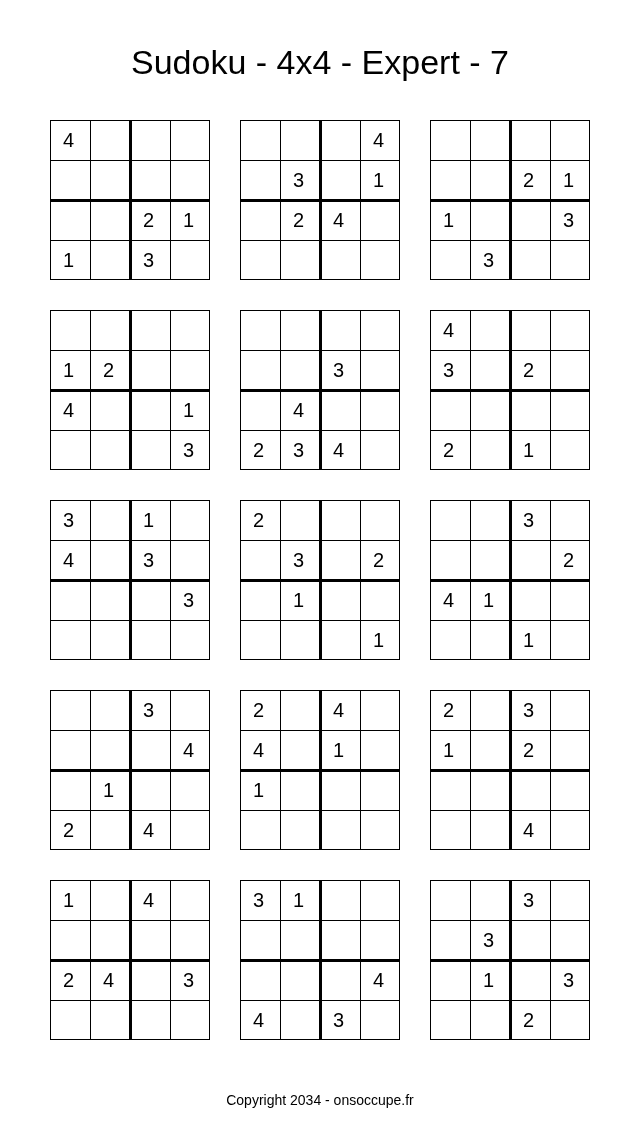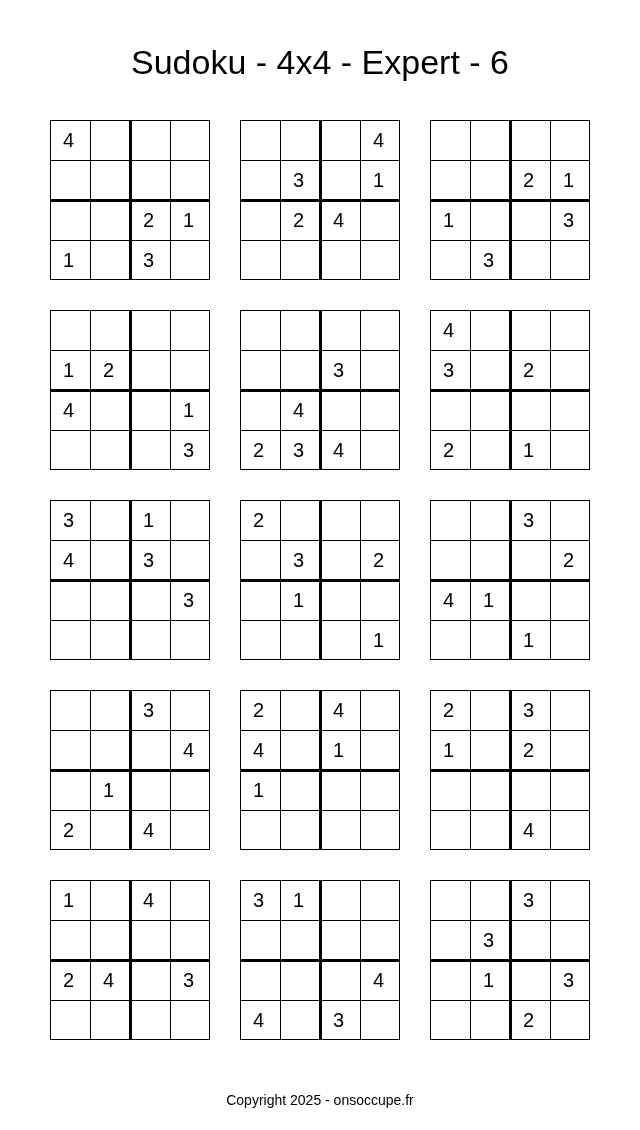--- a/index.html
+++ b/index.html
@@ -9,21 +9,21 @@
     .cell { position: absolute; width: 40px; height: 40px; box-sizing: border-box; font-size: 20px; line-height: 40px; padding-left: 13px; }
     .vline { position: absolute; top: 0; width: 1px; height: 158px; background: #000; }
     .hline { position: absolute; left: 0; height: 1px; width: 158px; background: #000; }
     .vline.thick { width: 3px; margin-left: -1px; }
     .hline.thick { height: 3px; margin-top: -1px; }
     .footer { position: absolute; top: 1091px; left: 0; width: 640px; text-align: center; font-size: 14px; line-height: 18px; }
   </style>
 </head>
 <body>
 
-<div class="title">Sudoku - 4x4 - Expert - 6</div>
+<div class="title">Sudoku - 4x4 - Expert - 7</div>
 
 <div id="grids">
     <div class="grid" style="left: 50px; top: 120px;">
       <div class="vline" style="left: 39px;"></div>
       <div class="hline" style="top: 39px;"></div>
       <div class="vline thick" style="left: 79px;"></div>
       <div class="hline thick" style="top: 79px;"></div>
       <div class="vline" style="left: 119px;"></div>
       <div class="hline" style="top: 119px;"></div>
       <div class="cell" style="left: -1px; top: -1px;">4</div>
@@ -374,13 +374,13 @@
       <div class="cell" style="left: 39px; top: 79px;">1</div>
       <div class="cell" style="left: 79px; top: 79px;"></div>
       <div class="cell" style="left: 119px; top: 79px;">3</div>
       <div class="cell" style="left: -1px; top: 119px;"></div>
       <div class="cell" style="left: 39px; top: 119px;"></div>
       <div class="cell" style="left: 79px; top: 119px;">2</div>
       <div class="cell" style="left: 119px; top: 119px;"></div>
     </div>
   </div>
 
-<div class="footer">Copyright 2025 - onsoccupe.fr</div>
+<div class="footer">Copyright 2034 - onsoccupe.fr</div>
 
 </body></html>

